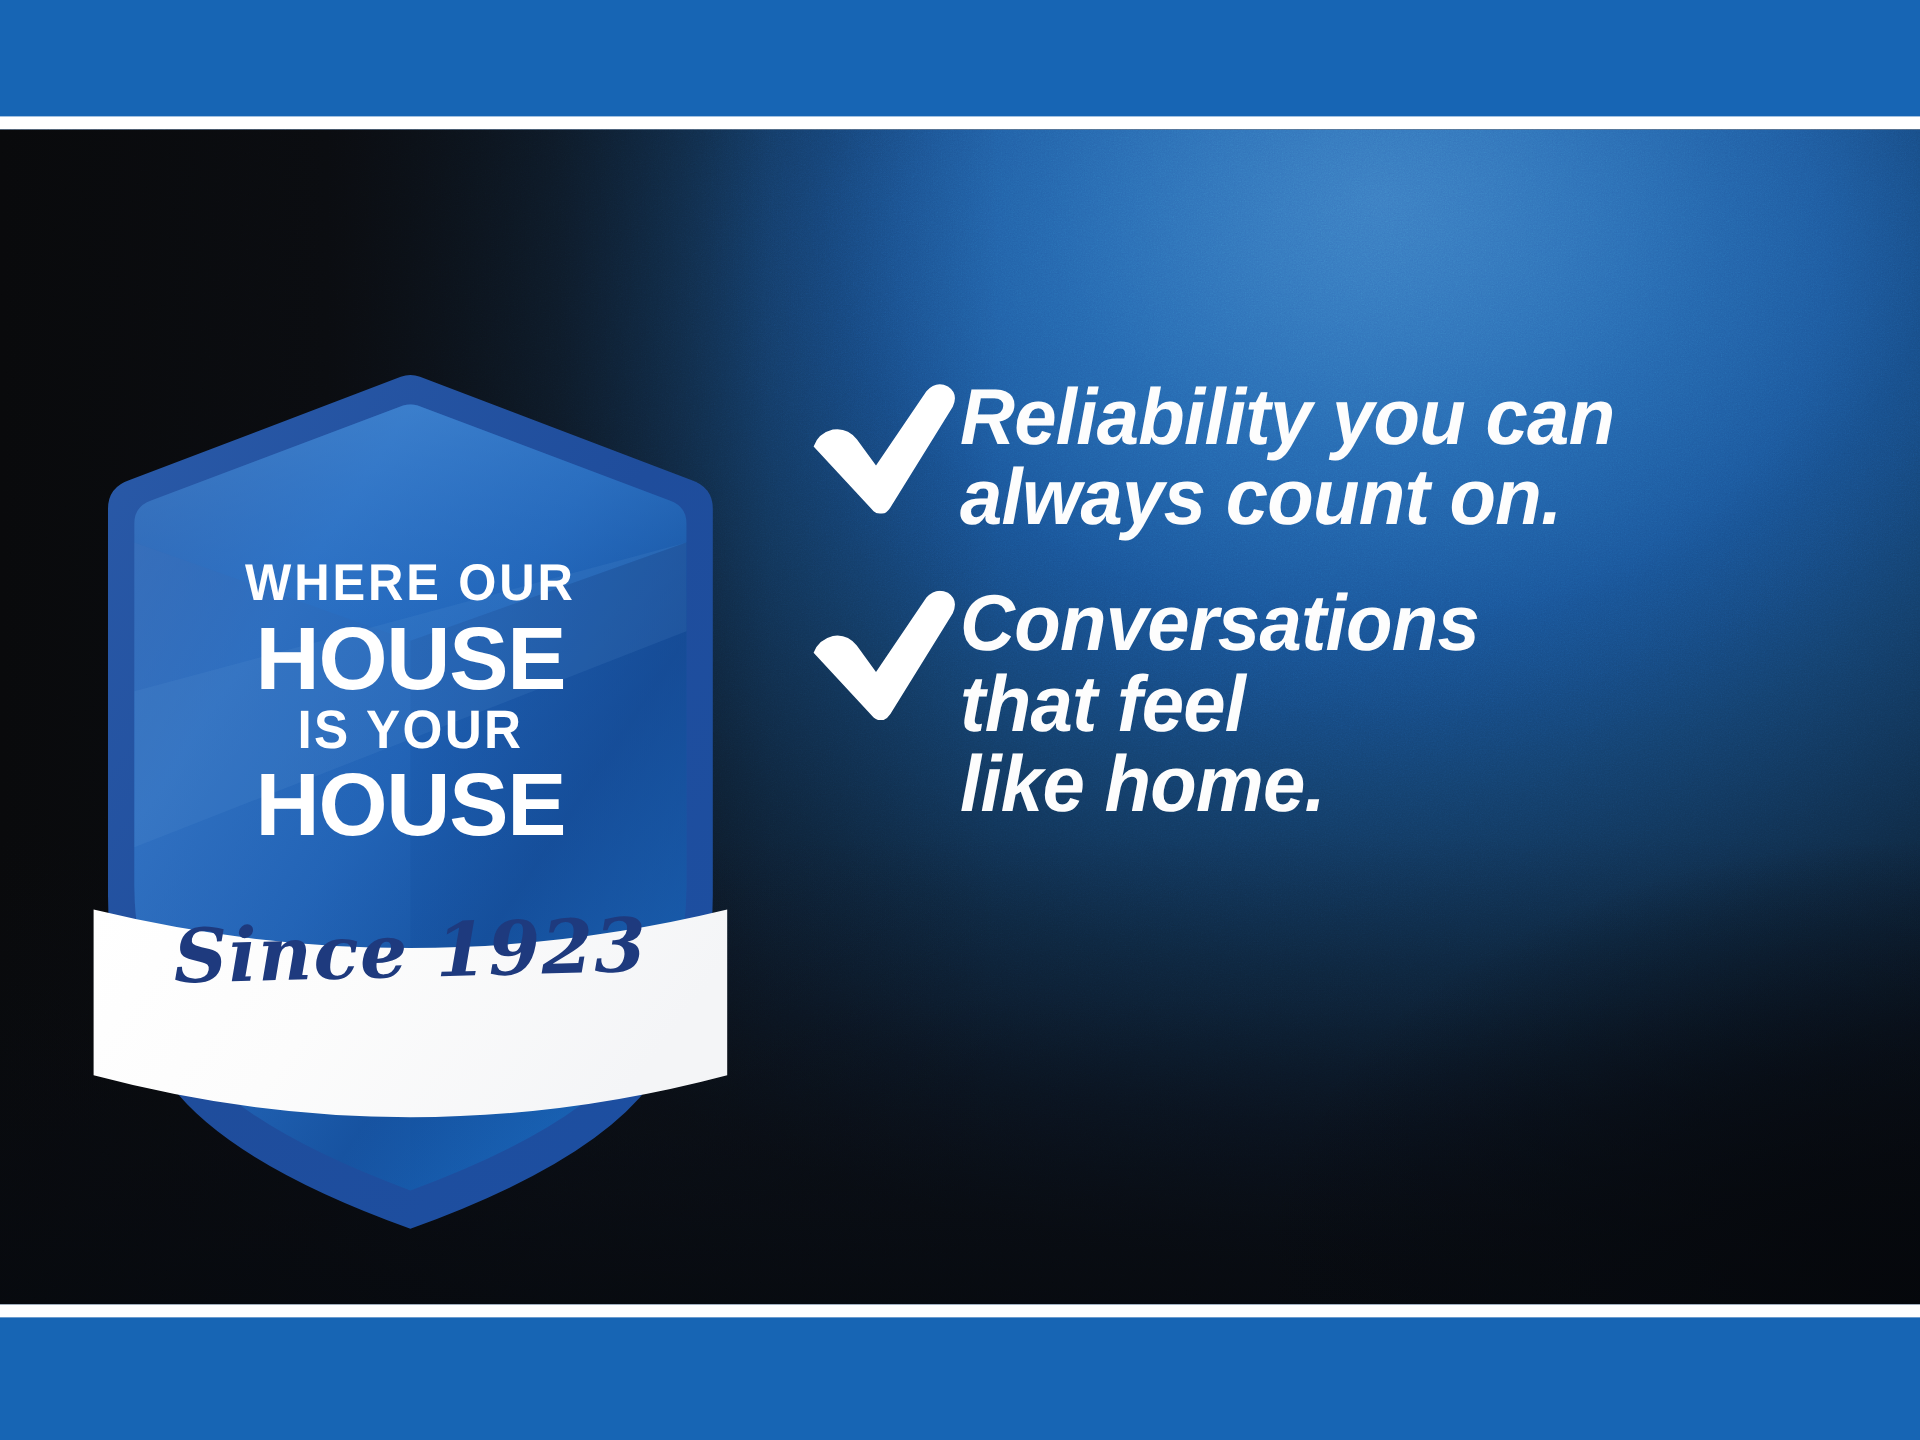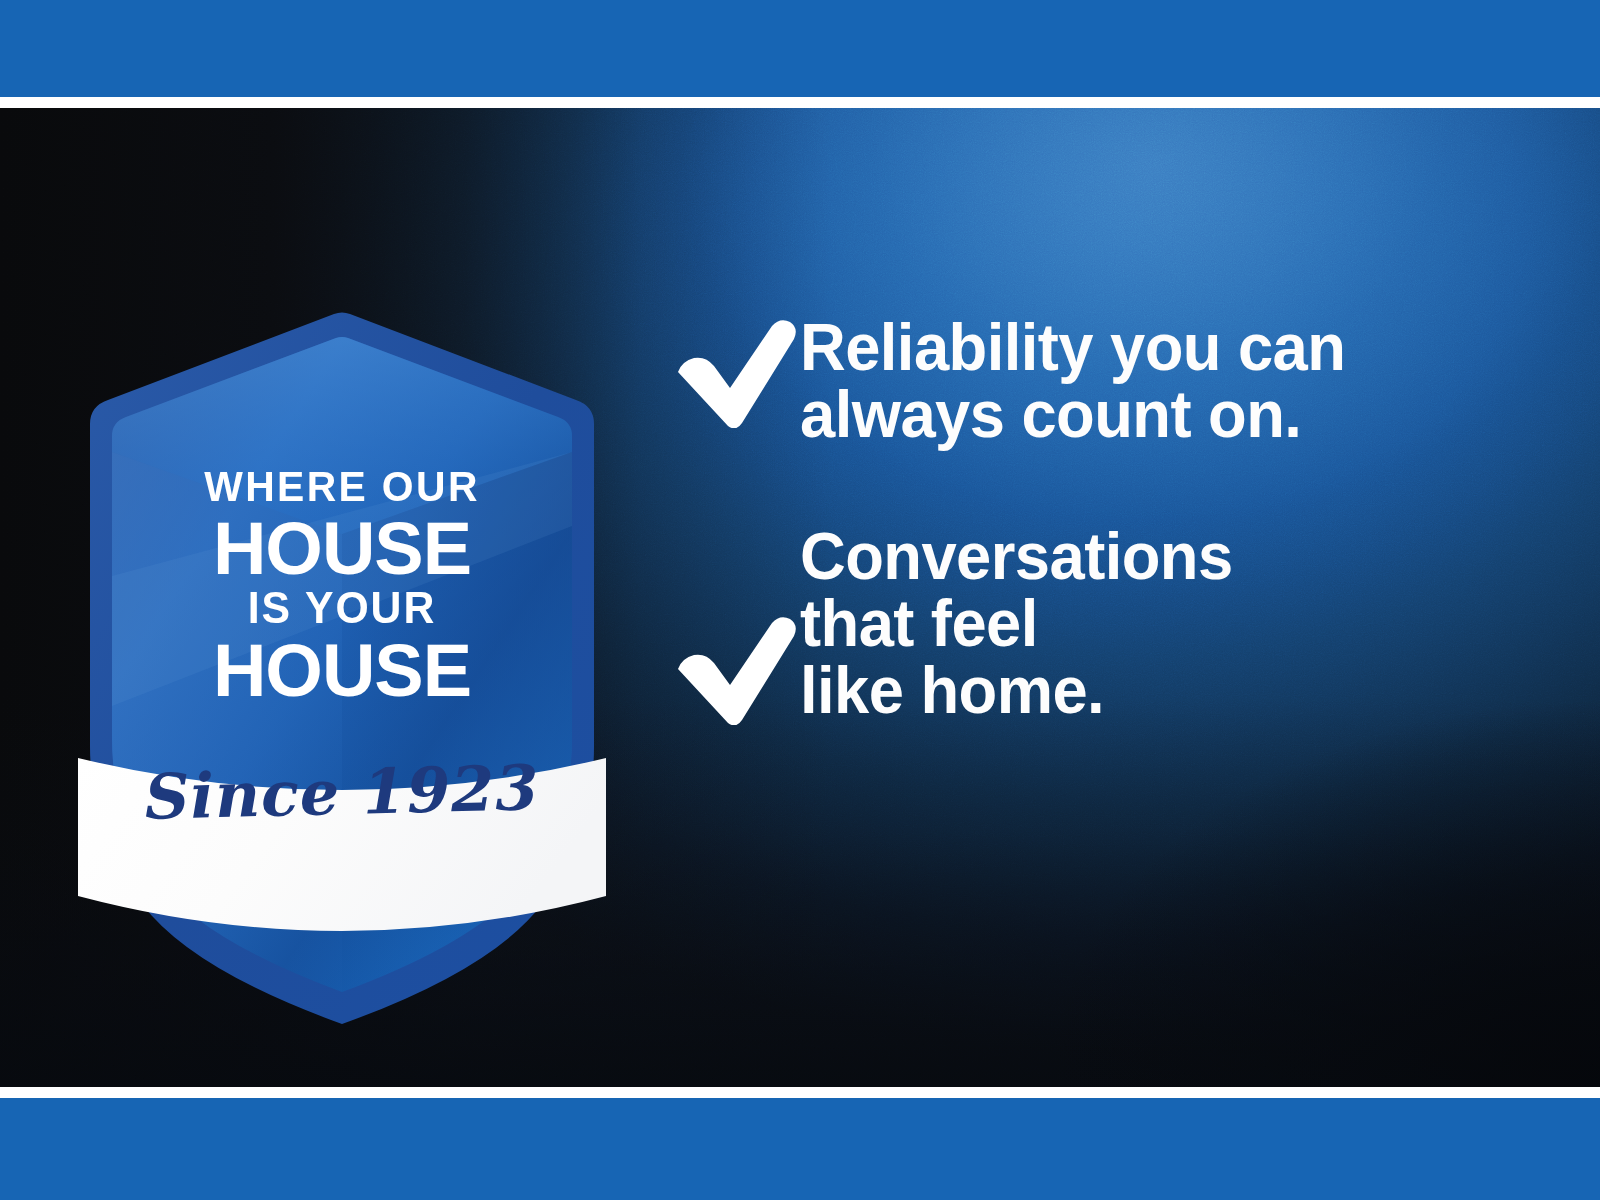--- a/index.html
+++ b/index.html
@@ -79,25 +79,25 @@
     color:#1e3a7e;
     font-family:"DejaVu Serif",serif;
     font-style:italic;font-weight:bold;
     font-size:62px;
     letter-spacing:1px;
     transform:rotate(-1.4deg);
   }
 
   
   #list{position:absolute;left:672px;top:200px;width:860px;}
-  .row{display:flex;align-items:flex-start;}
+  .row{display:flex;align-items:flex-start;font-style:italic;}
   .row + .row{margin-top:0;}
   #r1{margin-top:0;}
   #r2{margin-top:42px;}
-  #r3{margin-top:68px;align-items:flex-end;}
+  #r3{margin-top:31px;}
   .tick{flex:0 0 128px;height:120px;position:relative;}
   .tick svg{position:absolute;left:0;top:12px;width:128px;height:108px;}
   .copy{
     color:#fdfdfd;
     font-family:"Liberation Sans",sans-serif;
     font-weight:bold;
     font-size:66px;
     line-height:1.02;
     letter-spacing:-.6px;
     transform:scaleX(.96);

